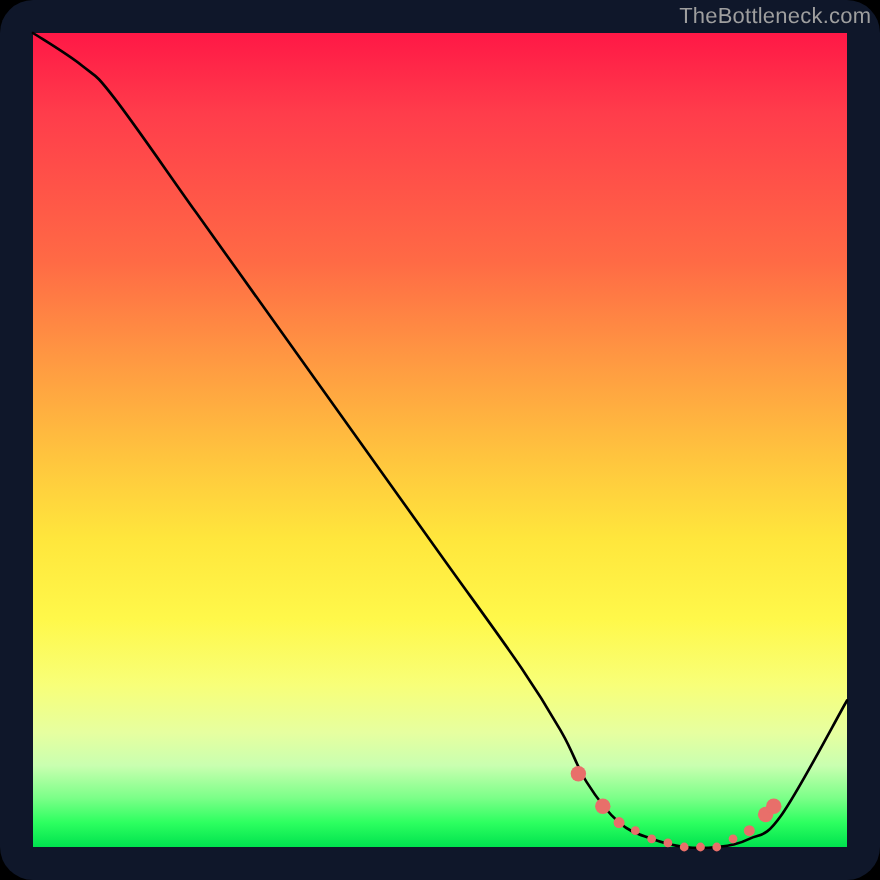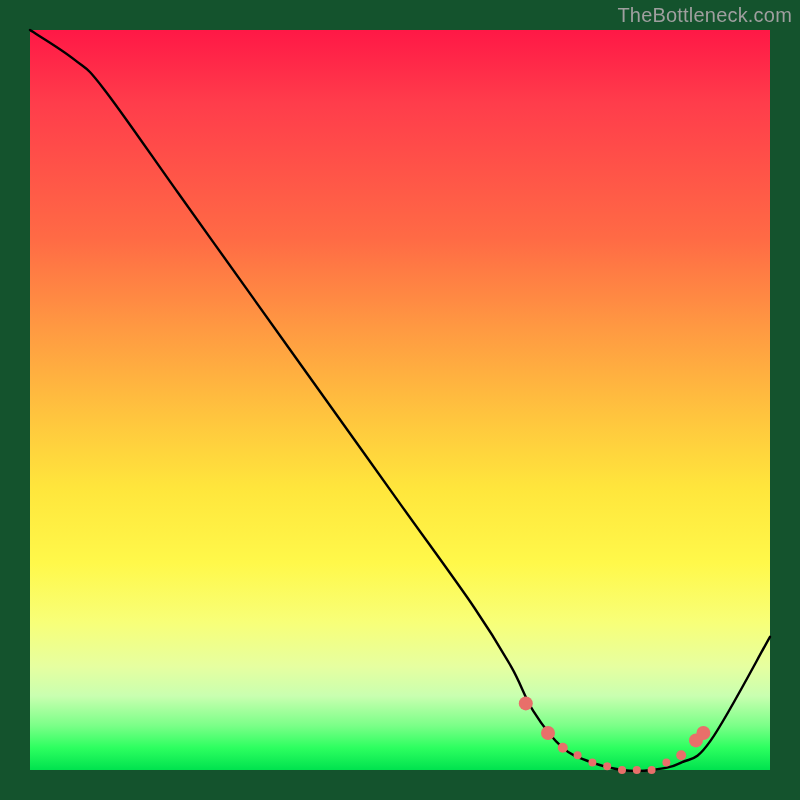--- a/index.html
+++ b/index.html
@@ -10,21 +10,22 @@
     background: #000;
     overflow: hidden;
     font-family: Arial, Helvetica, sans-serif;
   }
   .frame {
     position: absolute;
     left: 0;
     top: 0;
     width: 800px;
     height: 800px;
-    background: #14532d;
+    background: #0f172a;
+    border-radius: 30px;
   }
   .plot {
     position: absolute;
     left: 30px;
     top: 30px;
     width: 740px;
     height: 740px;
     
     background: linear-gradient(
       to bottom,

